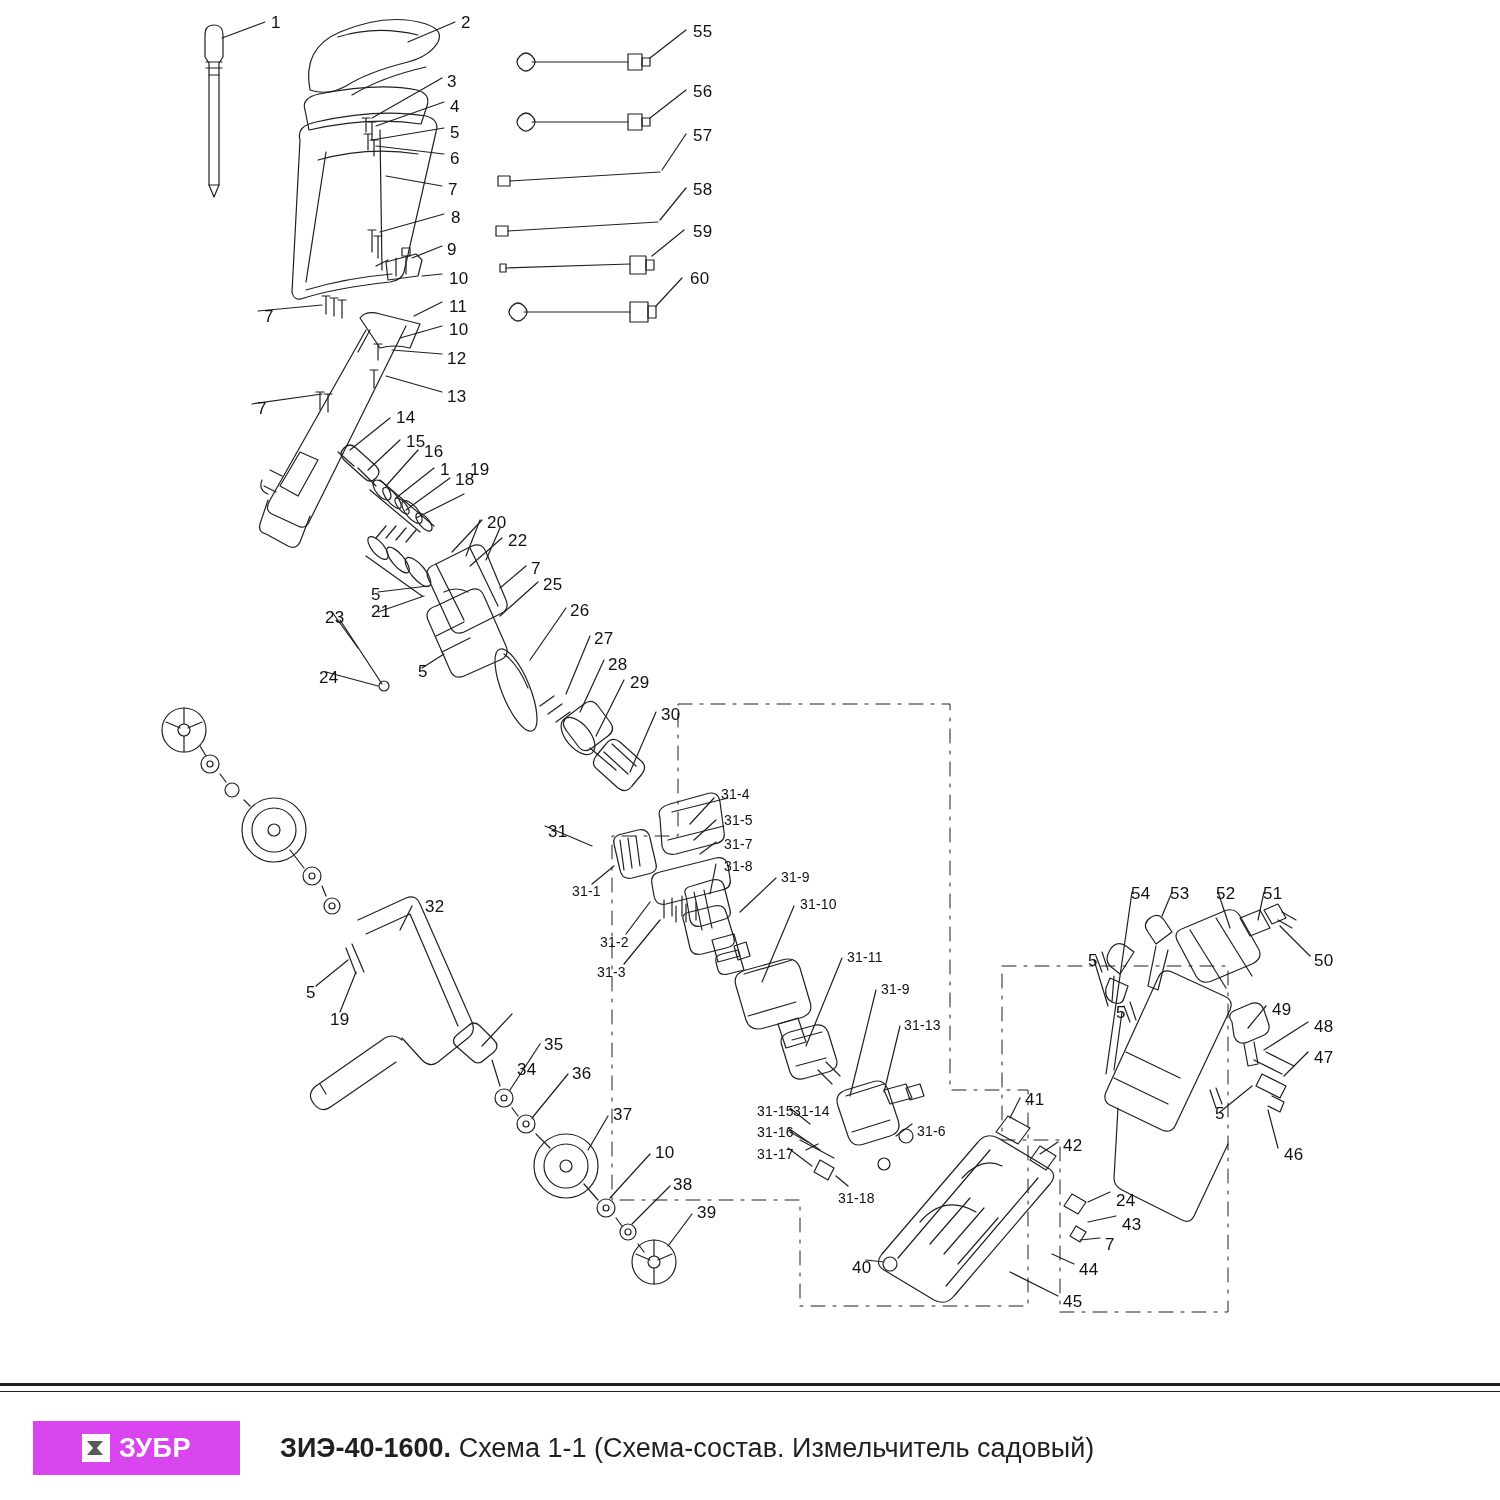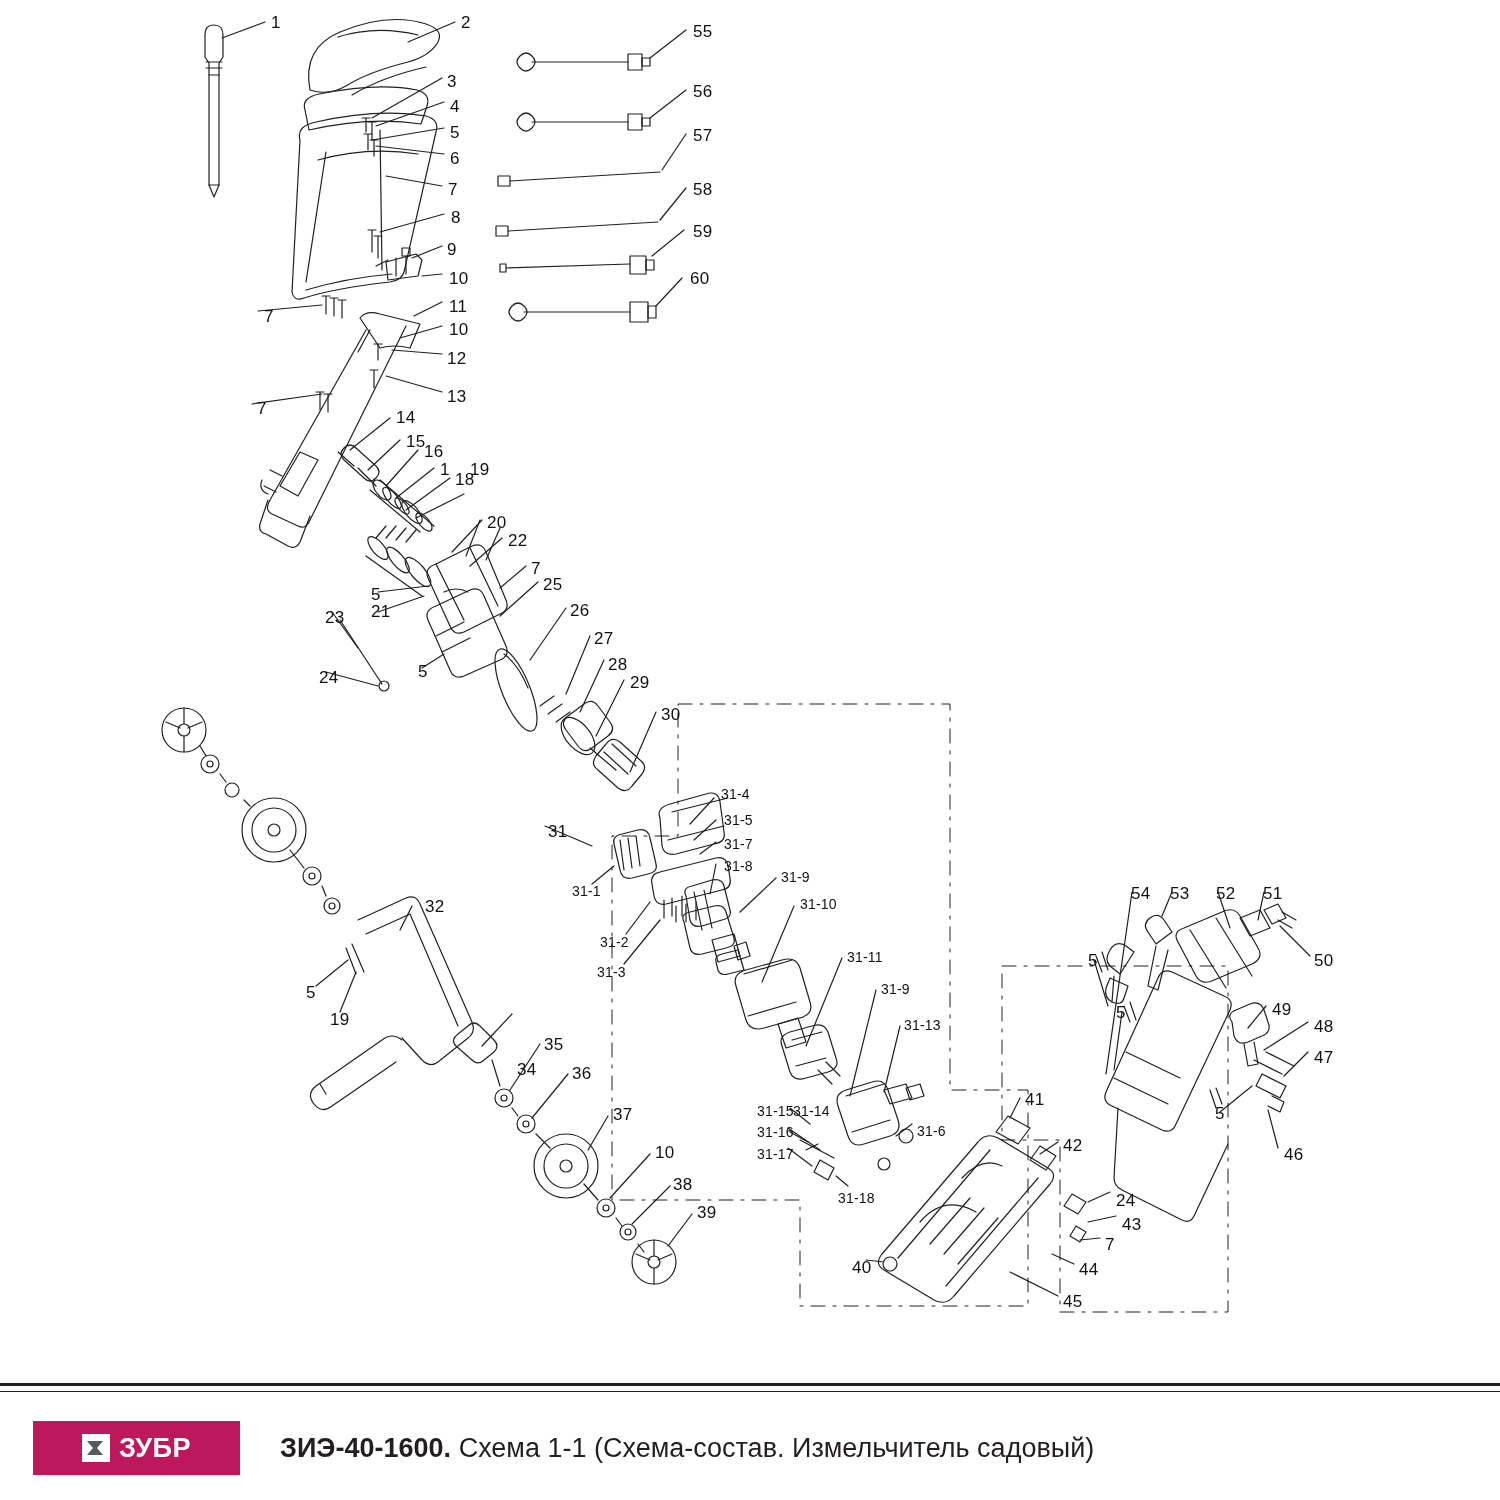--- a/index.html
+++ b/index.html
@@ -64,21 +64,21 @@
     top: 1396px;
     width: 1500px;
     height: 104px;
     display: flex;
     align-items: center;
   }
   .logo {
     width: 207px;
     height: 54px;
     margin-left: 33px;
-    background: #be185d;
+    background: #d946ef;
     display: flex;
     align-items: center;
     justify-content: center;
     gap: 9px;
   }
   .logo-mark {
     width: 28px;
     height: 28px;
     position: relative;
   }

